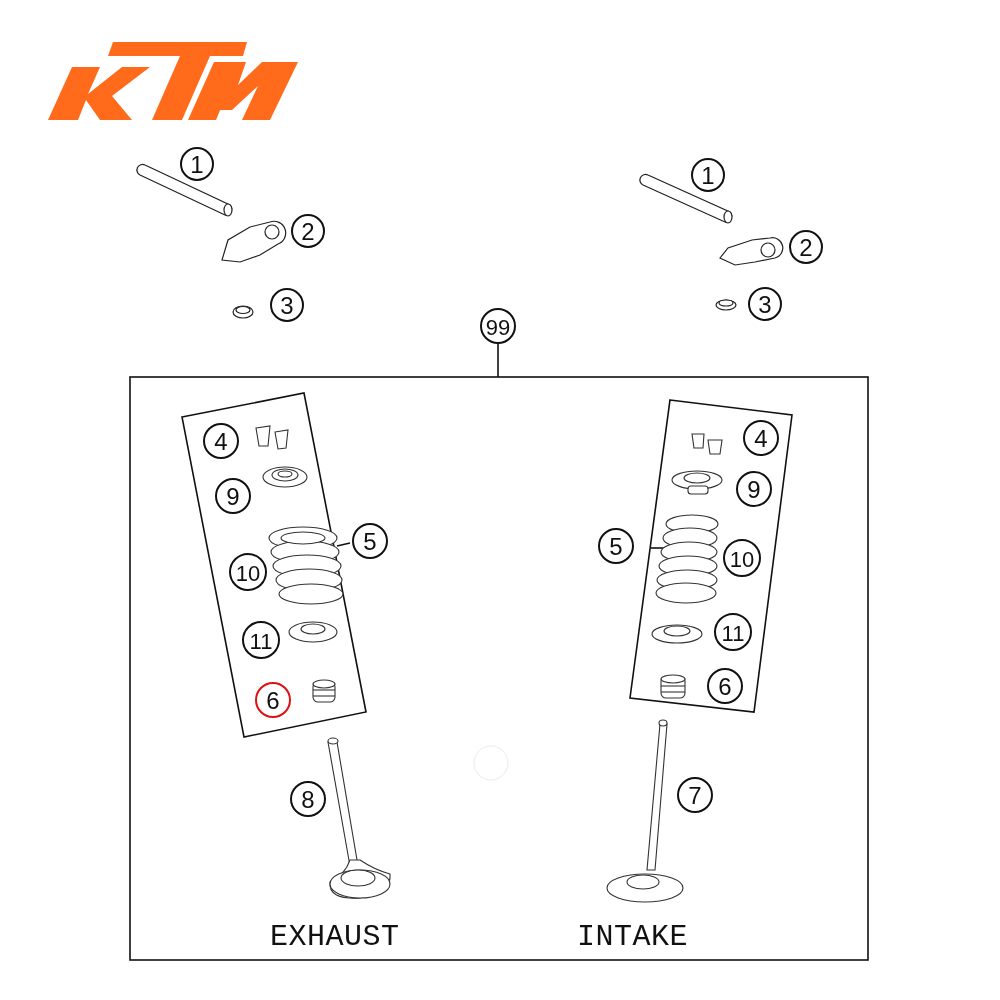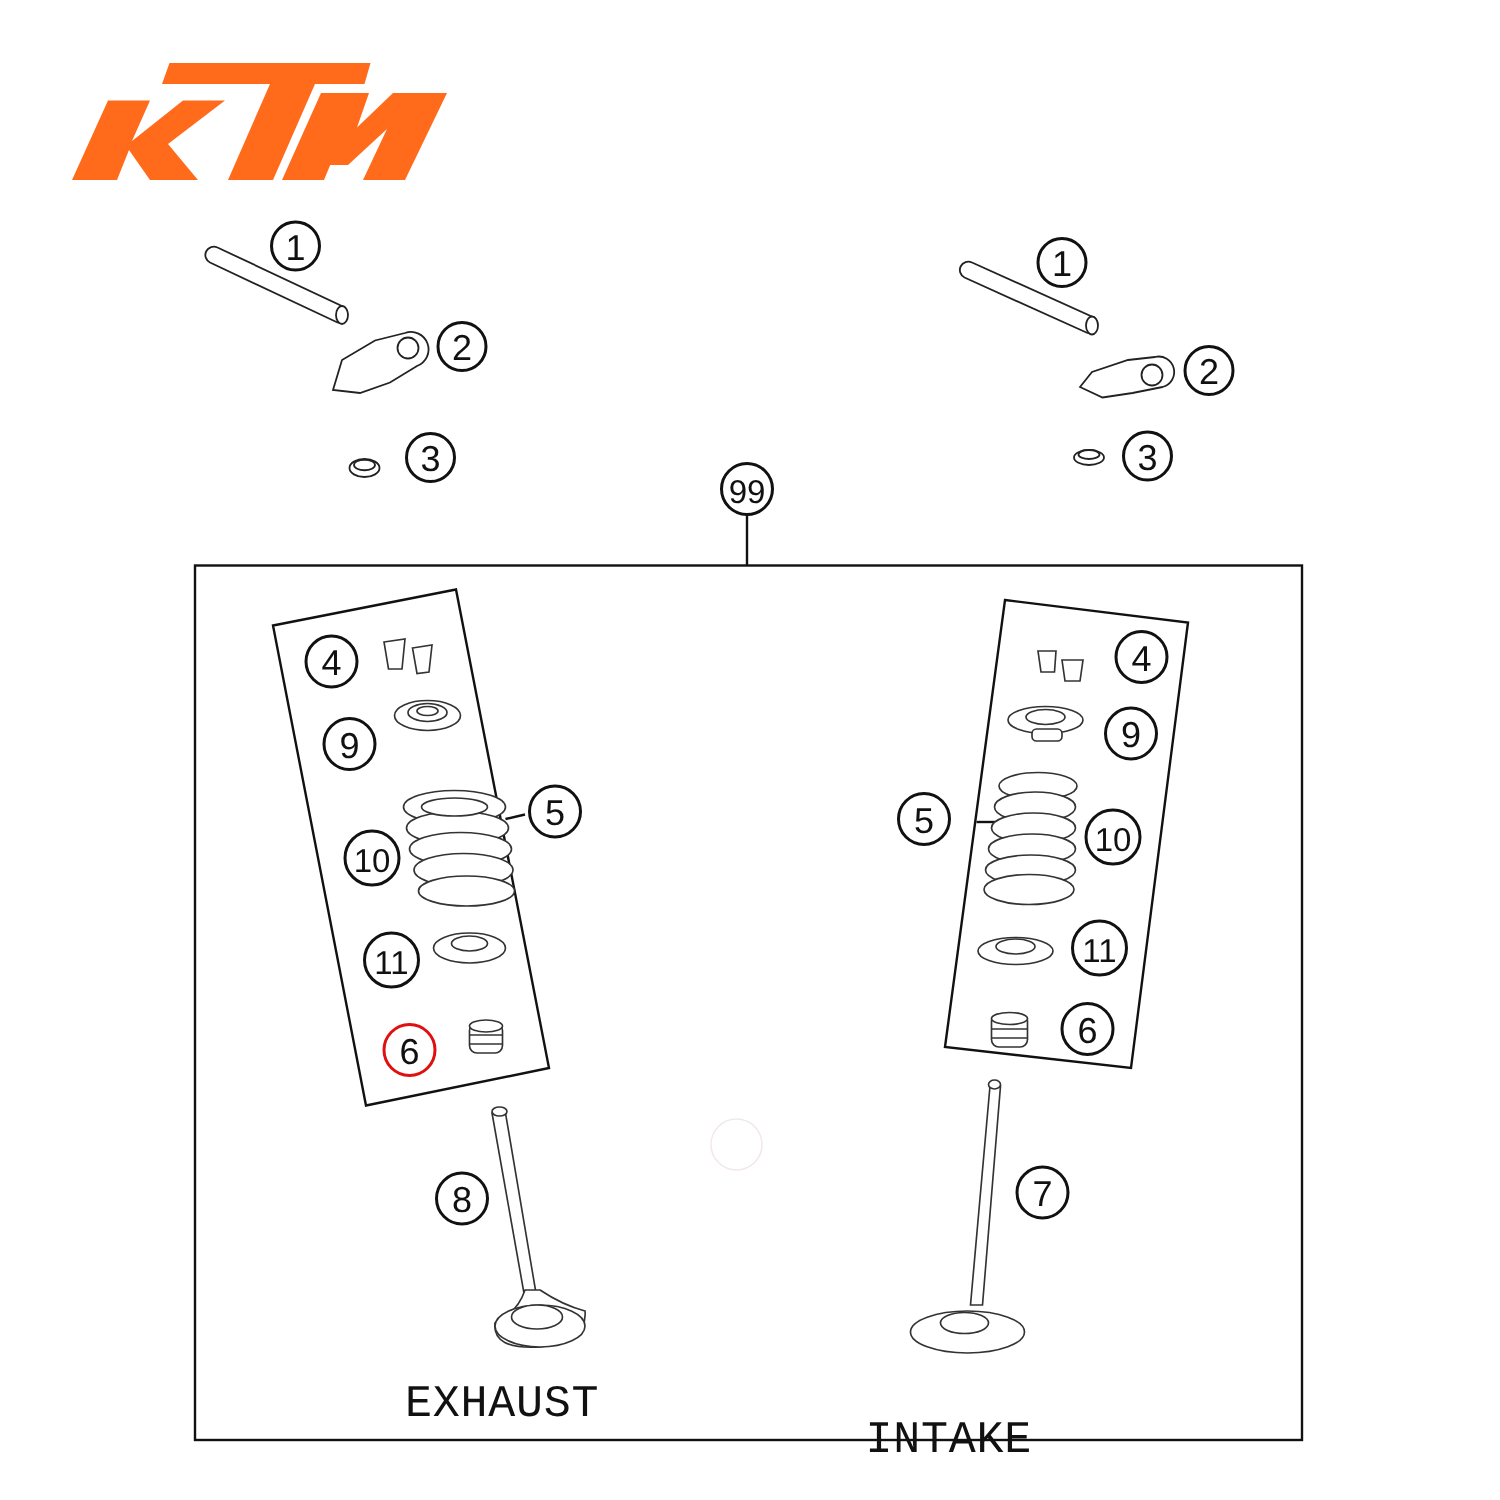--- a/index.html
+++ b/index.html
@@ -167,13 +167,13 @@
     <text x="754" y="498">9</text>
     <text x="616" y="555">5</text>
     <text x="742" y="567" font-size="22">10</text>
     <text x="733" y="641" font-size="22">11</text>
     <text x="725" y="695">6</text>
     <text x="695" y="804">7</text>
   </g>
 </svg>
 
 <div class="label-text" style="left:270px; top:920px;">EXHAUST</div>
-<div class="label-text" style="left:577px; top:944px;">INTAKE</div>
+<div class="label-text" style="left:577px; top:920px;">INTAKE</div>
 
 </body></html>

